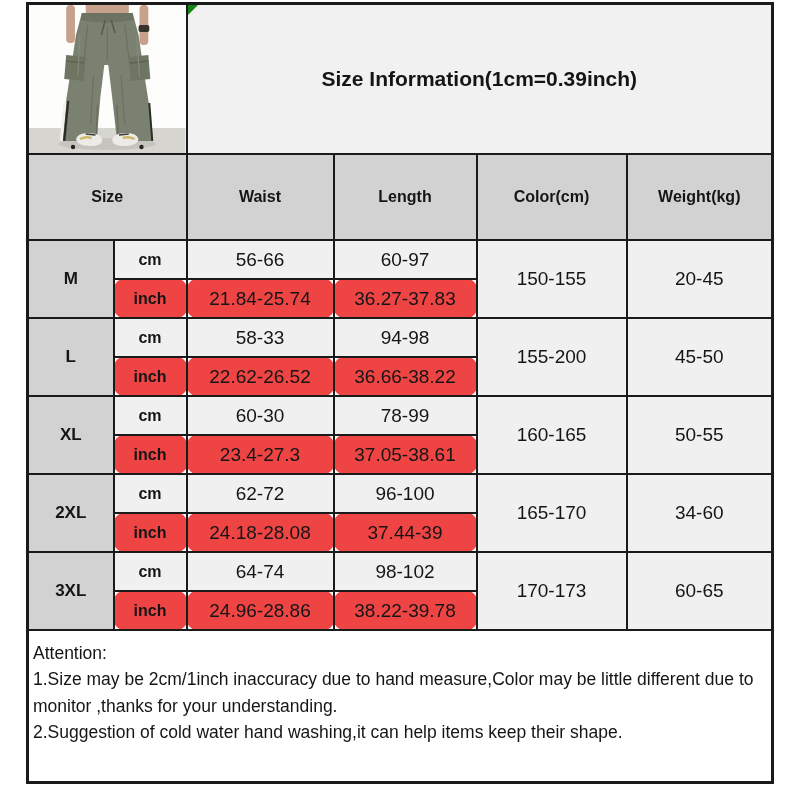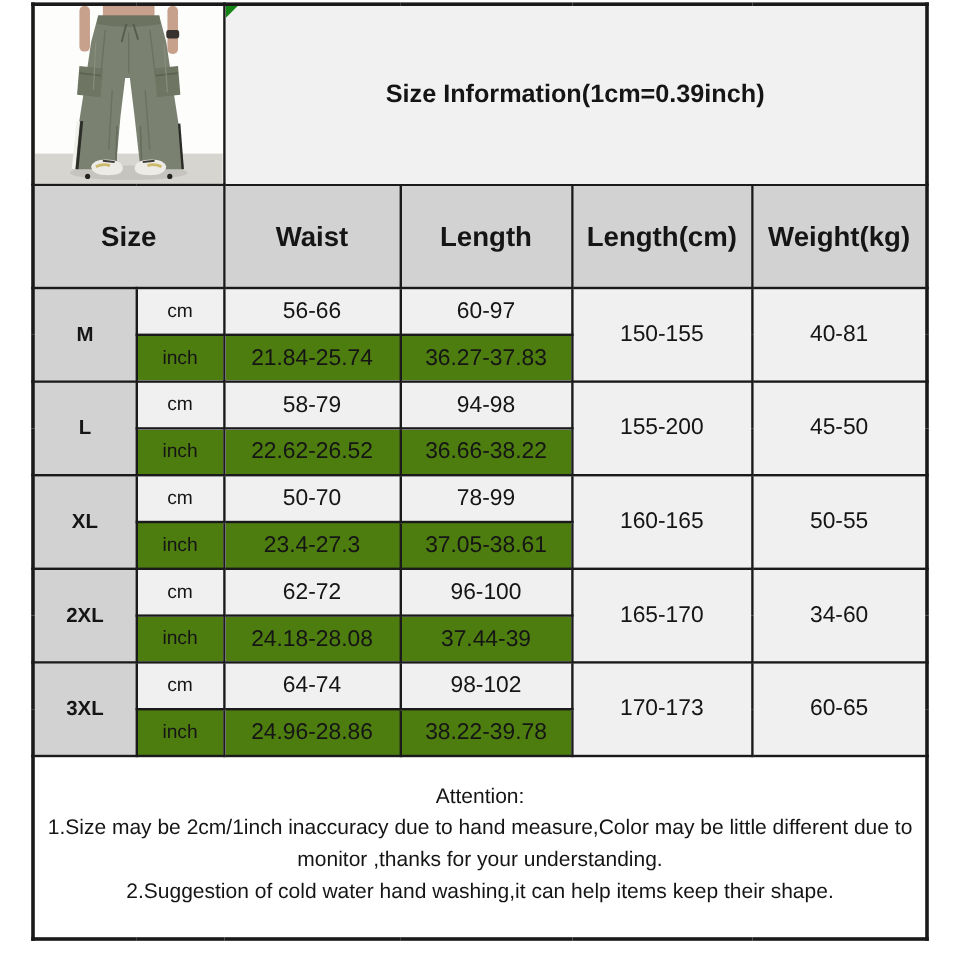--- a/index.html
+++ b/index.html
@@ -40,35 +40,35 @@
     position:relative;
   }
   .corner-marker{
     position:absolute;top:0;left:0;width:0;height:0;
     border-top:10px solid var(--marker_green,#148414);
     border-right:10px solid transparent;
   }
 
   tr.row-head th{
     background:var(--header_bg,#d2d2d2);
-    font-size:23px;font-weight:bold;
+    font-size:16px;font-weight:bold;
   }
   td.size-label{
     background:var(--header_bg,#d2d2d2);
     font-size:17px;font-weight:bold;
   }
-  td.unit{font-size:16px;font-weight:normal;}
+  td.unit{font-size:16px;font-weight:bold;}
   td.val, td.merged{font-size:19px;font-weight:normal;}
   td.shade{background:var(--row_alt_bg,#f0f0f0);}
-  td.plain{background:#4d7c0f;}
+  td.plain{background:#ef4444;border-radius:10px;}
   td.merged{background:var(--row_alt_bg,#f0f0f0);margin-top:19px;}
 
   td.attention-cell{
-    background:#ffffff;text-align:center;vertical-align:top;
-    padding:19px 4px;font-size:17.5px;line-height:1.5;
+    background:#ffffff;text-align:left;vertical-align:top;
+    padding:9px 4px;font-size:17.5px;line-height:1.5;
   }
   .attn-line{white-space:normal;}
 </style>
 </head>
 <body>
 
 <div class="sheet">
 <table class="size-table">
   <colgroup>
     <col class="c-label">
@@ -121,56 +121,56 @@
     <td class="title-cell" colspan="4">
       <span class="corner-marker"></span>
       <span>Size Information(1cm=0.39inch)</span>
     </td>
   </tr>
 
   <tr class="row-head">
     <th colspan="2">Size</th>
     <th>Waist</th>
     <th>Length</th>
-    <th>Length(cm)</th>
+    <th>Color(cm)</th>
     <th>Weight(kg)</th>
   </tr>
 
   <tr class="row-sub">
     <td class="size-label" rowspan="2">M</td>
     <td class="unit shade">cm</td>
     <td class="val shade">56-66</td>
     <td class="val shade">60-97</td>
     <td class="merged" rowspan="2">150-155</td>
-    <td class="merged" rowspan="2">40-81</td>
+    <td class="merged" rowspan="2">20-45</td>
   </tr>
   <tr class="row-sub">
     <td class="unit plain">inch</td>
     <td class="val plain">21.84-25.74</td>
     <td class="val plain">36.27-37.83</td>
   </tr>
 
   <tr class="row-sub">
     <td class="size-label" rowspan="2">L</td>
     <td class="unit shade">cm</td>
-    <td class="val shade">58-79</td>
+    <td class="val shade">58-33</td>
     <td class="val shade">94-98</td>
     <td class="merged" rowspan="2">155-200</td>
     <td class="merged" rowspan="2">45-50</td>
   </tr>
   <tr class="row-sub">
     <td class="unit plain">inch</td>
     <td class="val plain">22.62-26.52</td>
     <td class="val plain">36.66-38.22</td>
   </tr>
 
   <tr class="row-sub">
     <td class="size-label" rowspan="2">XL</td>
     <td class="unit shade">cm</td>
-    <td class="val shade">50-70</td>
+    <td class="val shade">60-30</td>
     <td class="val shade">78-99</td>
     <td class="merged" rowspan="2">160-165</td>
     <td class="merged" rowspan="2">50-55</td>
   </tr>
   <tr class="row-sub">
     <td class="unit plain">inch</td>
     <td class="val plain">23.4-27.3</td>
     <td class="val plain">37.05-38.61</td>
   </tr>
 

